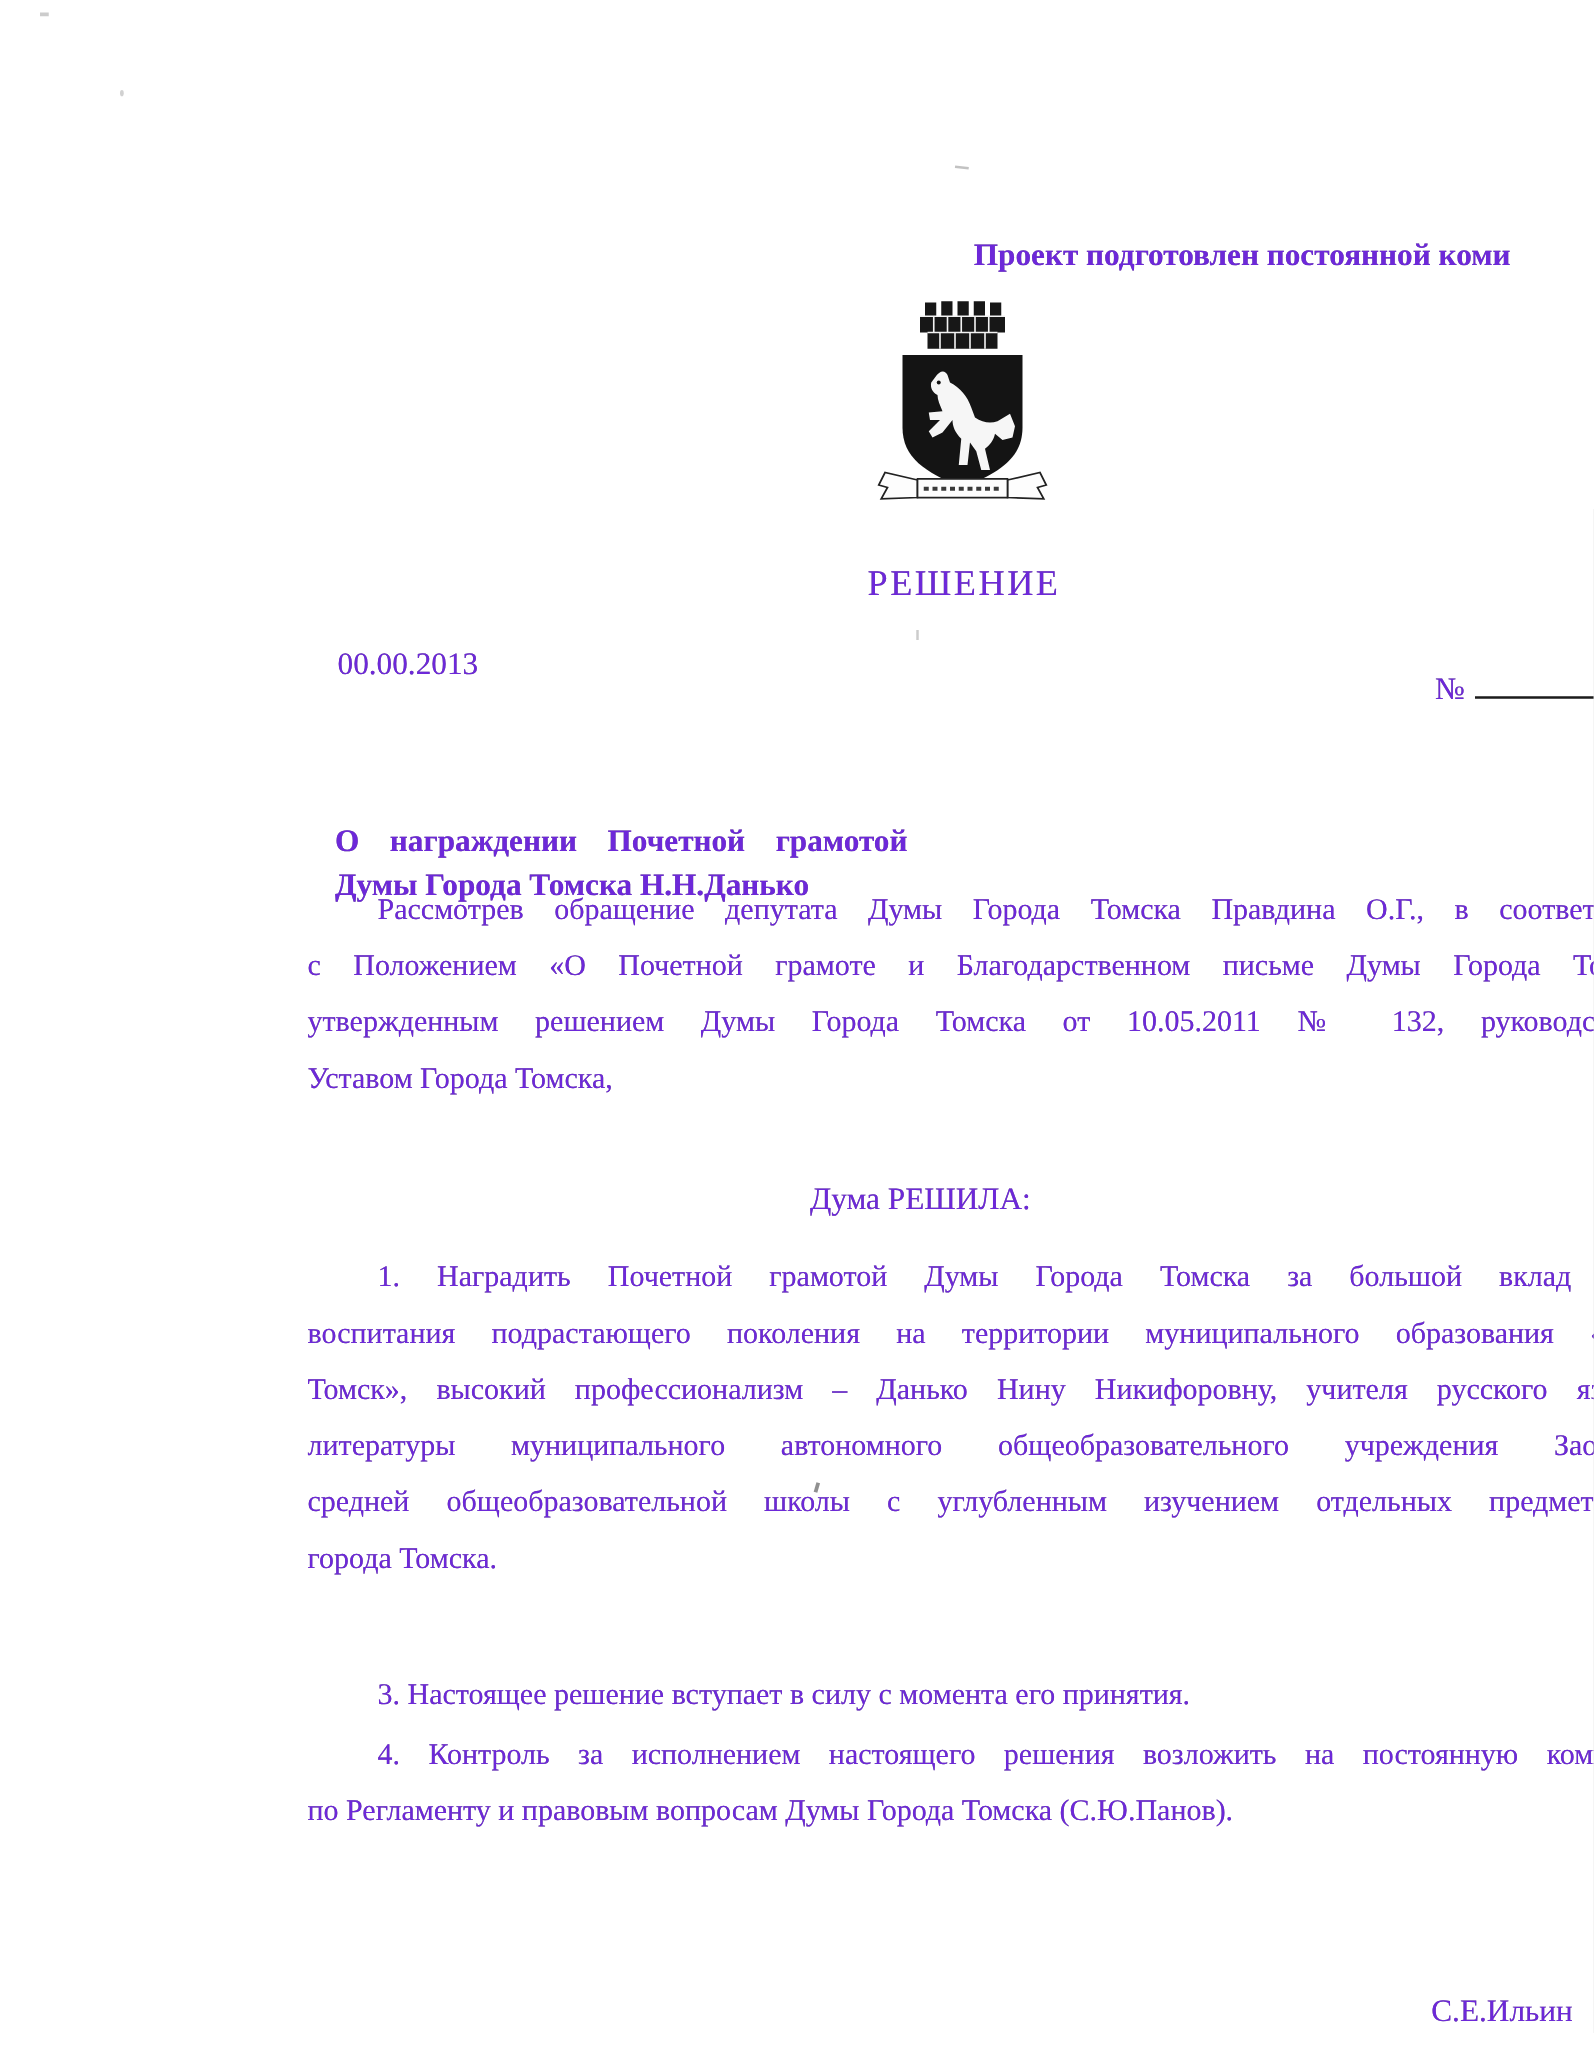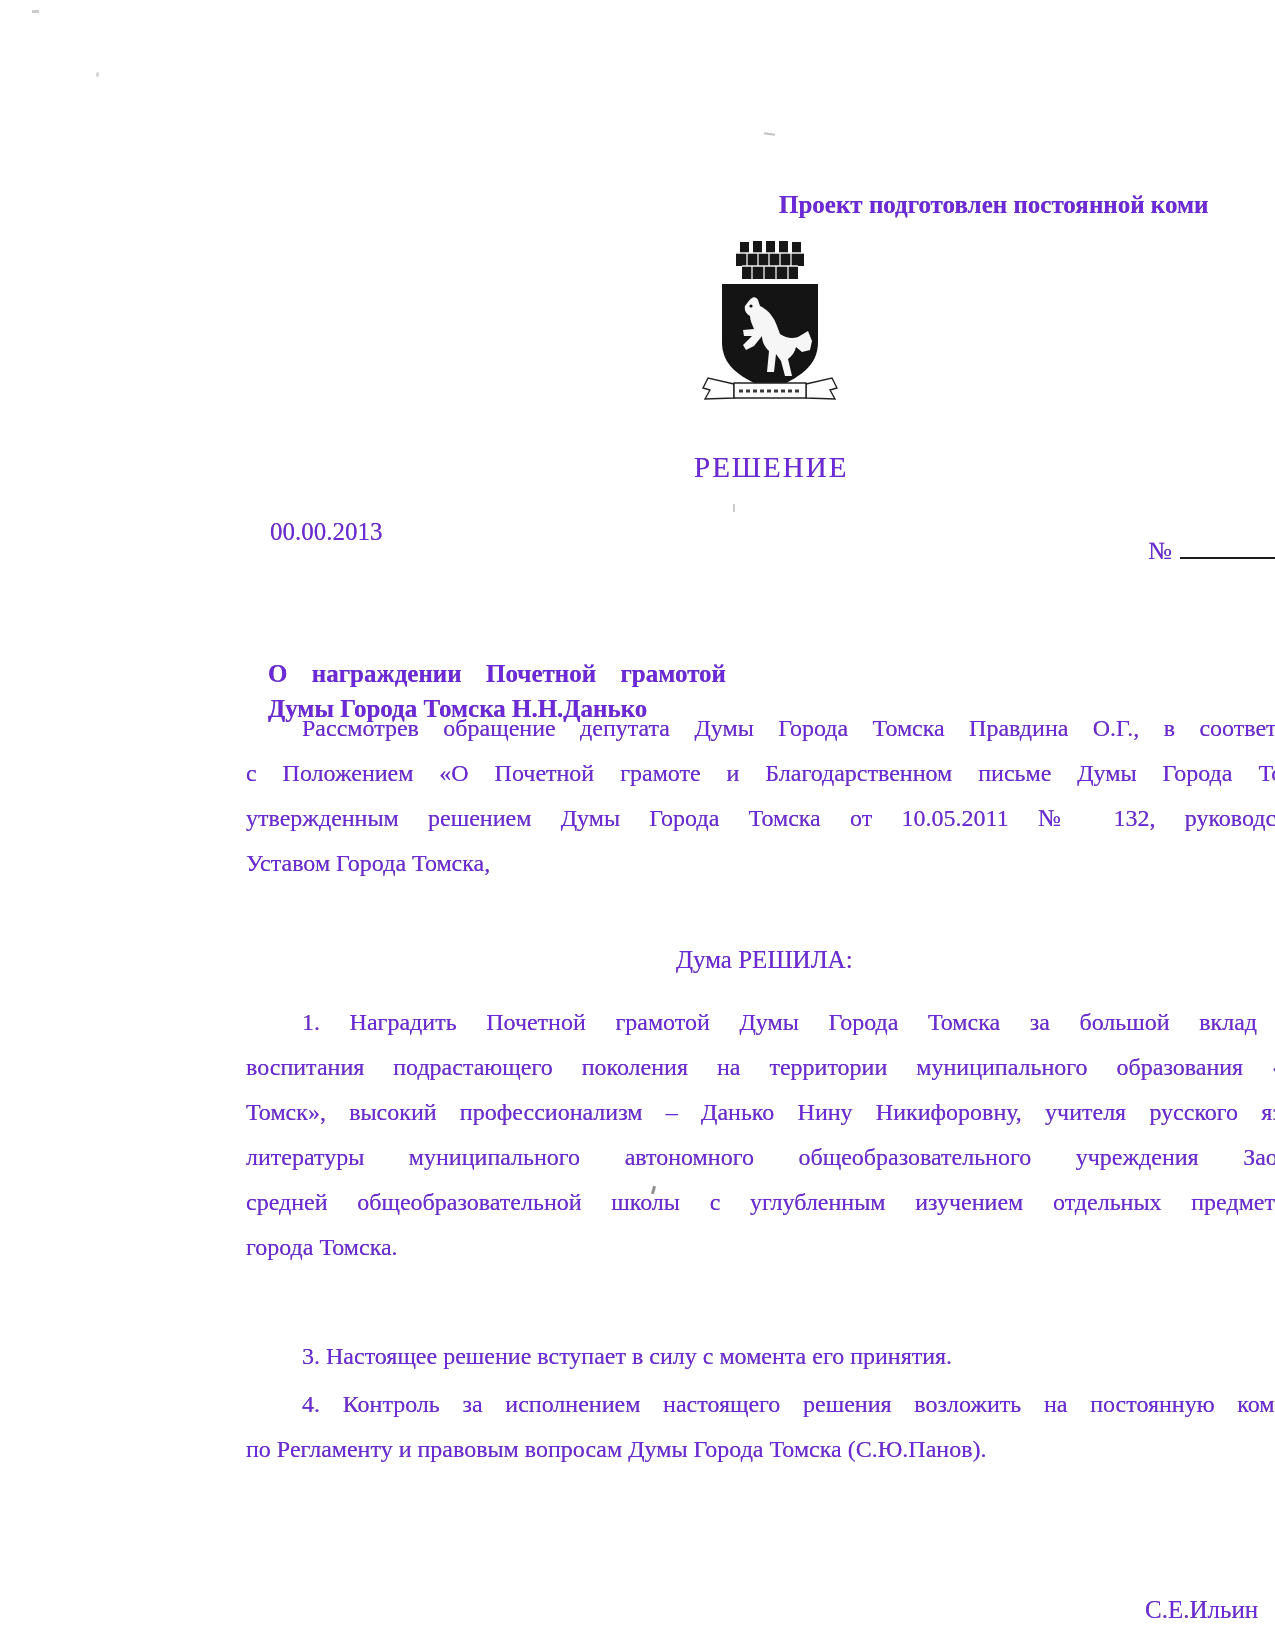--- a/index.html
+++ b/index.html
@@ -24,21 +24,21 @@
   
   .subject{position:absolute;left:268px;top:620px;font-weight:bold;margin-top:36px;}
   .subj-line{font-size:25px;line-height:35px;height:35px;white-space:nowrap;}
   .subj-fill{width:458px;text-align:justify;text-align-last:justify;white-space:normal;}
   
   .block{position:absolute;left:246px;}
   .docline{height:45px;line-height:45px;font-size:24px;white-space:nowrap;overflow:hidden;}
   .fill{width:1052px;text-align:justify;text-align-last:justify;white-space:normal;}
   .indent{text-indent:56px;}
   .preamble{top:706px;}
-  .res-heading{position:absolute;left:676px;top:946px;font-size:25px;white-space:nowrap;}
+  .res-heading{position:absolute;left:648px;top:946px;font-size:25px;white-space:nowrap;}
   .item1{top:1000px;}
   .item2{top:1288px;}
   .item3{top:1334px;}
   .item4{top:1382px;}
   
   .sign{position:absolute;left:246px;top:1556px;font-size:25px;line-height:34px;white-space:nowrap;}
   .sign-name{position:absolute;left:1102px;top:1596px;font-size:25px;white-space:nowrap;margin-left:43px;}
   
   .art{position:absolute;background:#9a9a9a;}
 </style>

